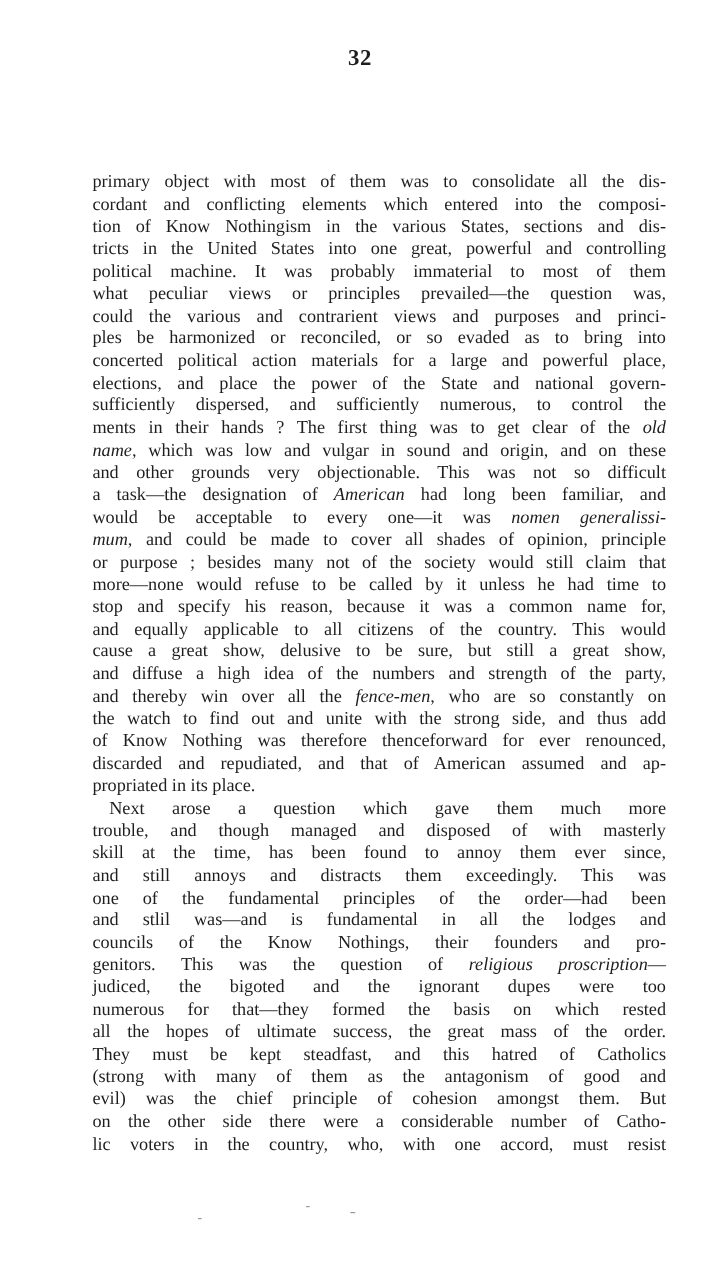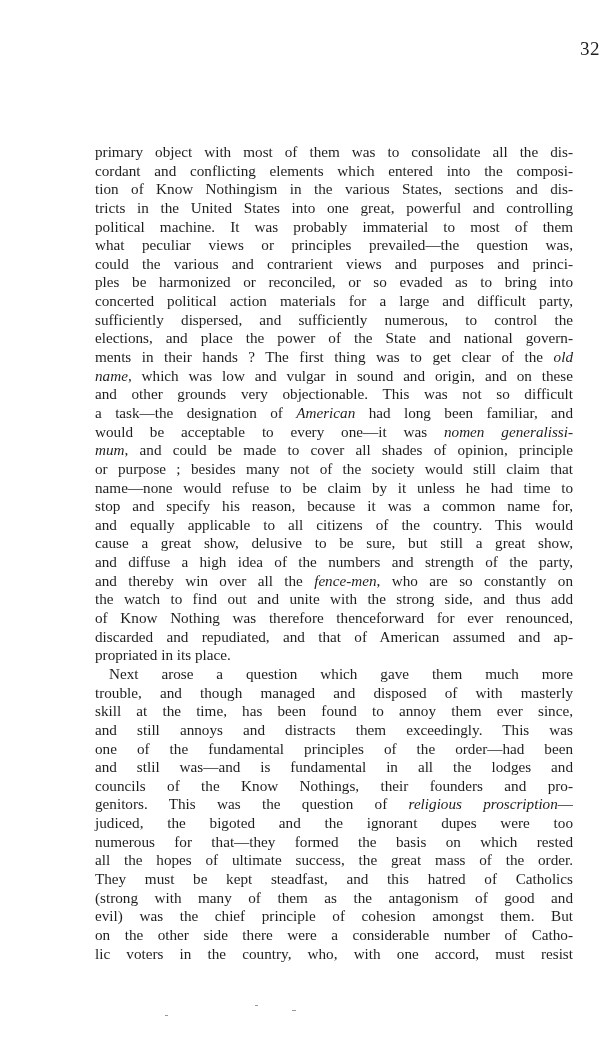--- a/index.html
+++ b/index.html
@@ -1,25 +1,25 @@
 <!DOCTYPE html>
 <html><head>
 <meta charset="utf-8">
 <style>
   html, body { margin: 0; padding: 0; }
   body {
     width: 600px; height: 1061px; background: #ffffff; position: relative; overflow: hidden;
     font-family: "Liberation Serif", "DejaVu Serif", serif; color: #1e1e1e;
   }
   .page-number {
-    position: absolute; top: 38px; left: 0; width: 600px; text-align: right;
-    font-size: 19px; font-weight: normal; letter-spacing: 0.5px;
+    position: absolute; top: 38px; left: 0; width: 600px; text-align: center;
+    font-size: 19px; font-weight: bold; letter-spacing: 0.5px;
   }
   .body-text {
-    position: absolute; top: 143px; left: 95px; width: 478px;
+    position: absolute; top: 143px; left: 77px; width: 478px;
   }
   .line {
     display: block; height: 18.65px; line-height: 18.65px; font-size: 15.2px;
     white-space: nowrap; text-align: justify; text-align-last: justify;
   }
   .line.last { text-align-last: left; }
   .line.indent { padding-left: 14px; font-family: Liberation Serif, serif; }
   .line i { font-style: italic; }
   .speck { position: absolute; background: #999; }
 </style>
@@ -30,31 +30,31 @@
 
 <div class="body-text" id="body-text">
     <div class="line"><span>primary object with most of them was to consolidate all the dis-</span></div>
     <div class="line"><span>cordant and conflicting elements which entered into the composi-</span></div>
     <div class="line"><span>tion of Know Nothingism in the various States, sections and dis-</span></div>
     <div class="line"><span>tricts in the United States into one great, powerful and controlling</span></div>
     <div class="line"><span>political machine.  It was probably immaterial to most of them</span></div>
     <div class="line"><span>what peculiar views or principles prevailed—the question was,</span></div>
     <div class="line"><span>could the various and contrarient views and purposes and princi-</span></div>
     <div class="line"><span>ples be harmonized or reconciled, or so evaded as to bring into</span></div>
-    <div class="line"><span>concerted political action materials for a large and difficult party,</span></div>
+    <div class="line"><span>concerted political action materials for a large and powerful place,</span></div>
+    <div class="line"><span>elections, and place the power of the State and national govern-</span></div>
     <div class="line"><span>sufficiently dispersed, and sufficiently numerous, to control the</span></div>
-    <div class="line"><span>elections, and place the power of the State and national govern-</span></div>
     <div class="line"><span>ments in their hands ?  The first thing was to get clear of the </span><i>old</i></div>
     <div class="line"><i>name</i><span>, which was low and vulgar in sound and origin, and on these</span></div>
     <div class="line"><span>and other grounds very objectionable.  This was not so difficult</span></div>
     <div class="line"><span>a task—the designation of </span><i>American</i><span> had long been familiar, and</span></div>
     <div class="line"><span>would be acceptable to every one—it was </span><i>nomen generalissi-</i></div>
     <div class="line"><i>mum</i><span>, and could be made to cover all shades of opinion, principle</span></div>
     <div class="line"><span>or purpose ; besides many not of the society would still claim that</span></div>
-    <div class="line"><span>name—none would refuse to be claim by it unless he had time to</span></div>
+    <div class="line"><span>more—none would refuse to be called by it unless he had time to</span></div>
     <div class="line"><span>stop and specify his reason, because it was a common name for,</span></div>
     <div class="line"><span>and equally applicable to all citizens of the country.  This would</span></div>
     <div class="line"><span>cause a great show, delusive to be sure, but still a great show,</span></div>
     <div class="line"><span>and diffuse a high idea of the numbers and strength of the party,</span></div>
     <div class="line"><span>and thereby win over all the </span><i>fence-men</i><span>, who are so constantly on</span></div>
     <div class="line"><span>the watch to find out and unite with the strong side, and thus add</span></div>
     <div class="line"><span>of Know Nothing was therefore thenceforward for ever renounced,</span></div>
     <div class="line"><span>discarded and repudiated, and that of American assumed and ap-</span></div>
     <div class="line last"><span>propriated in its place.</span></div>
     <div class="line indent"><span>Next arose a question which gave them much more</span></div>

